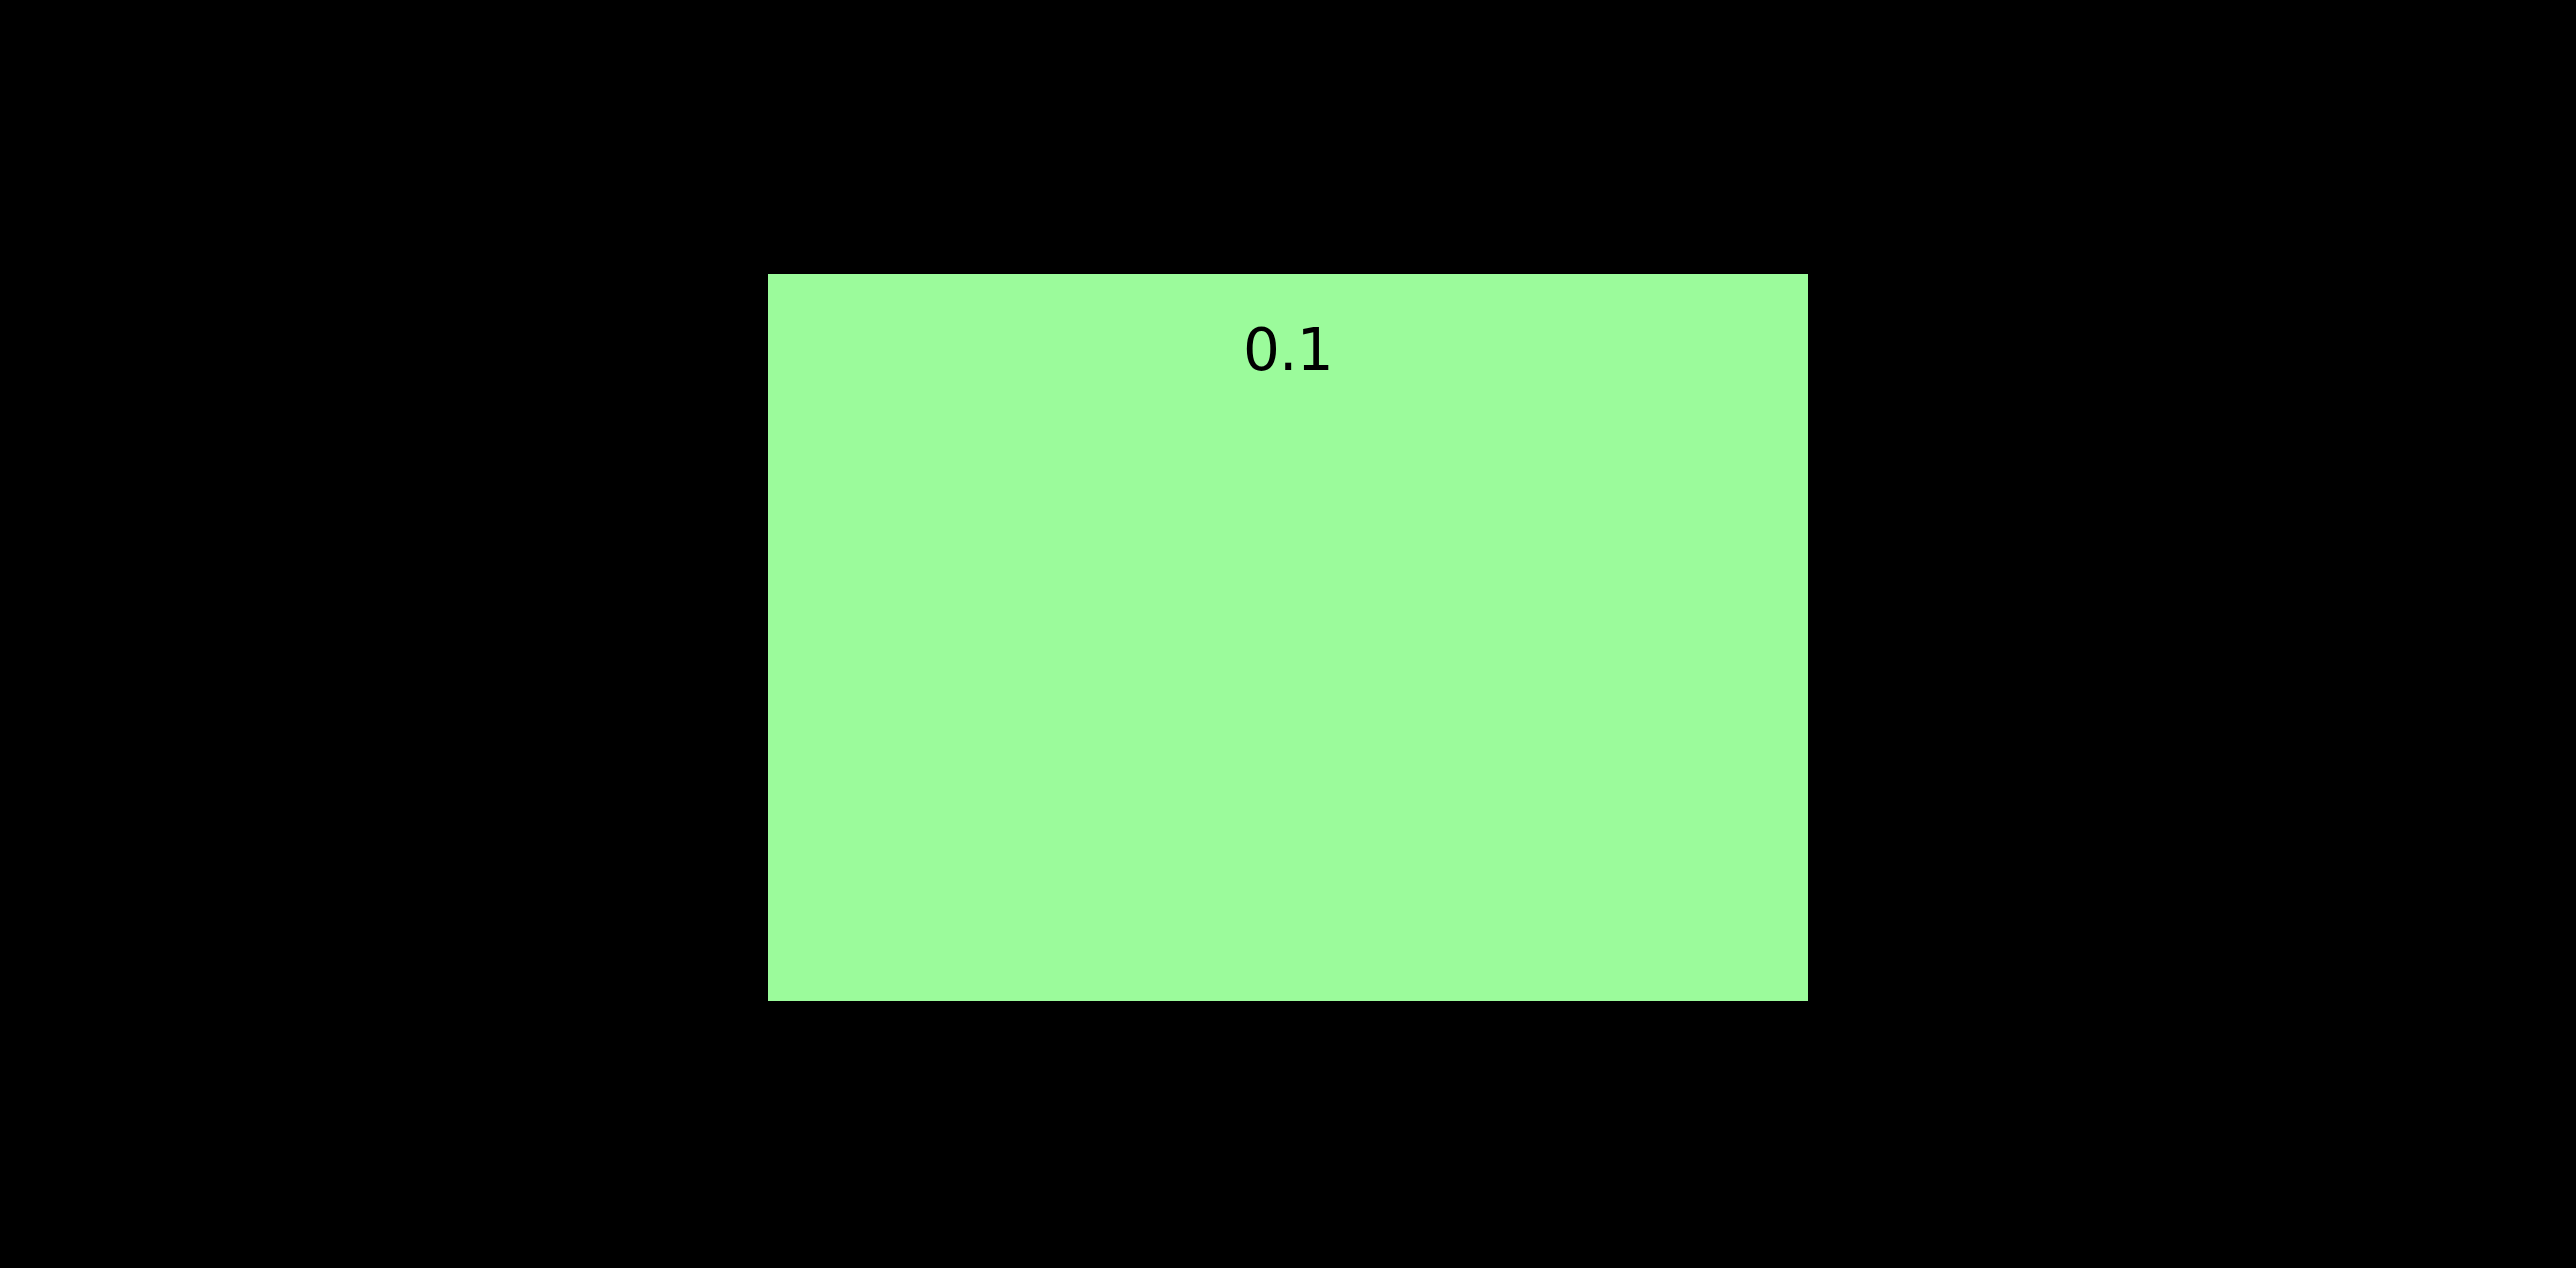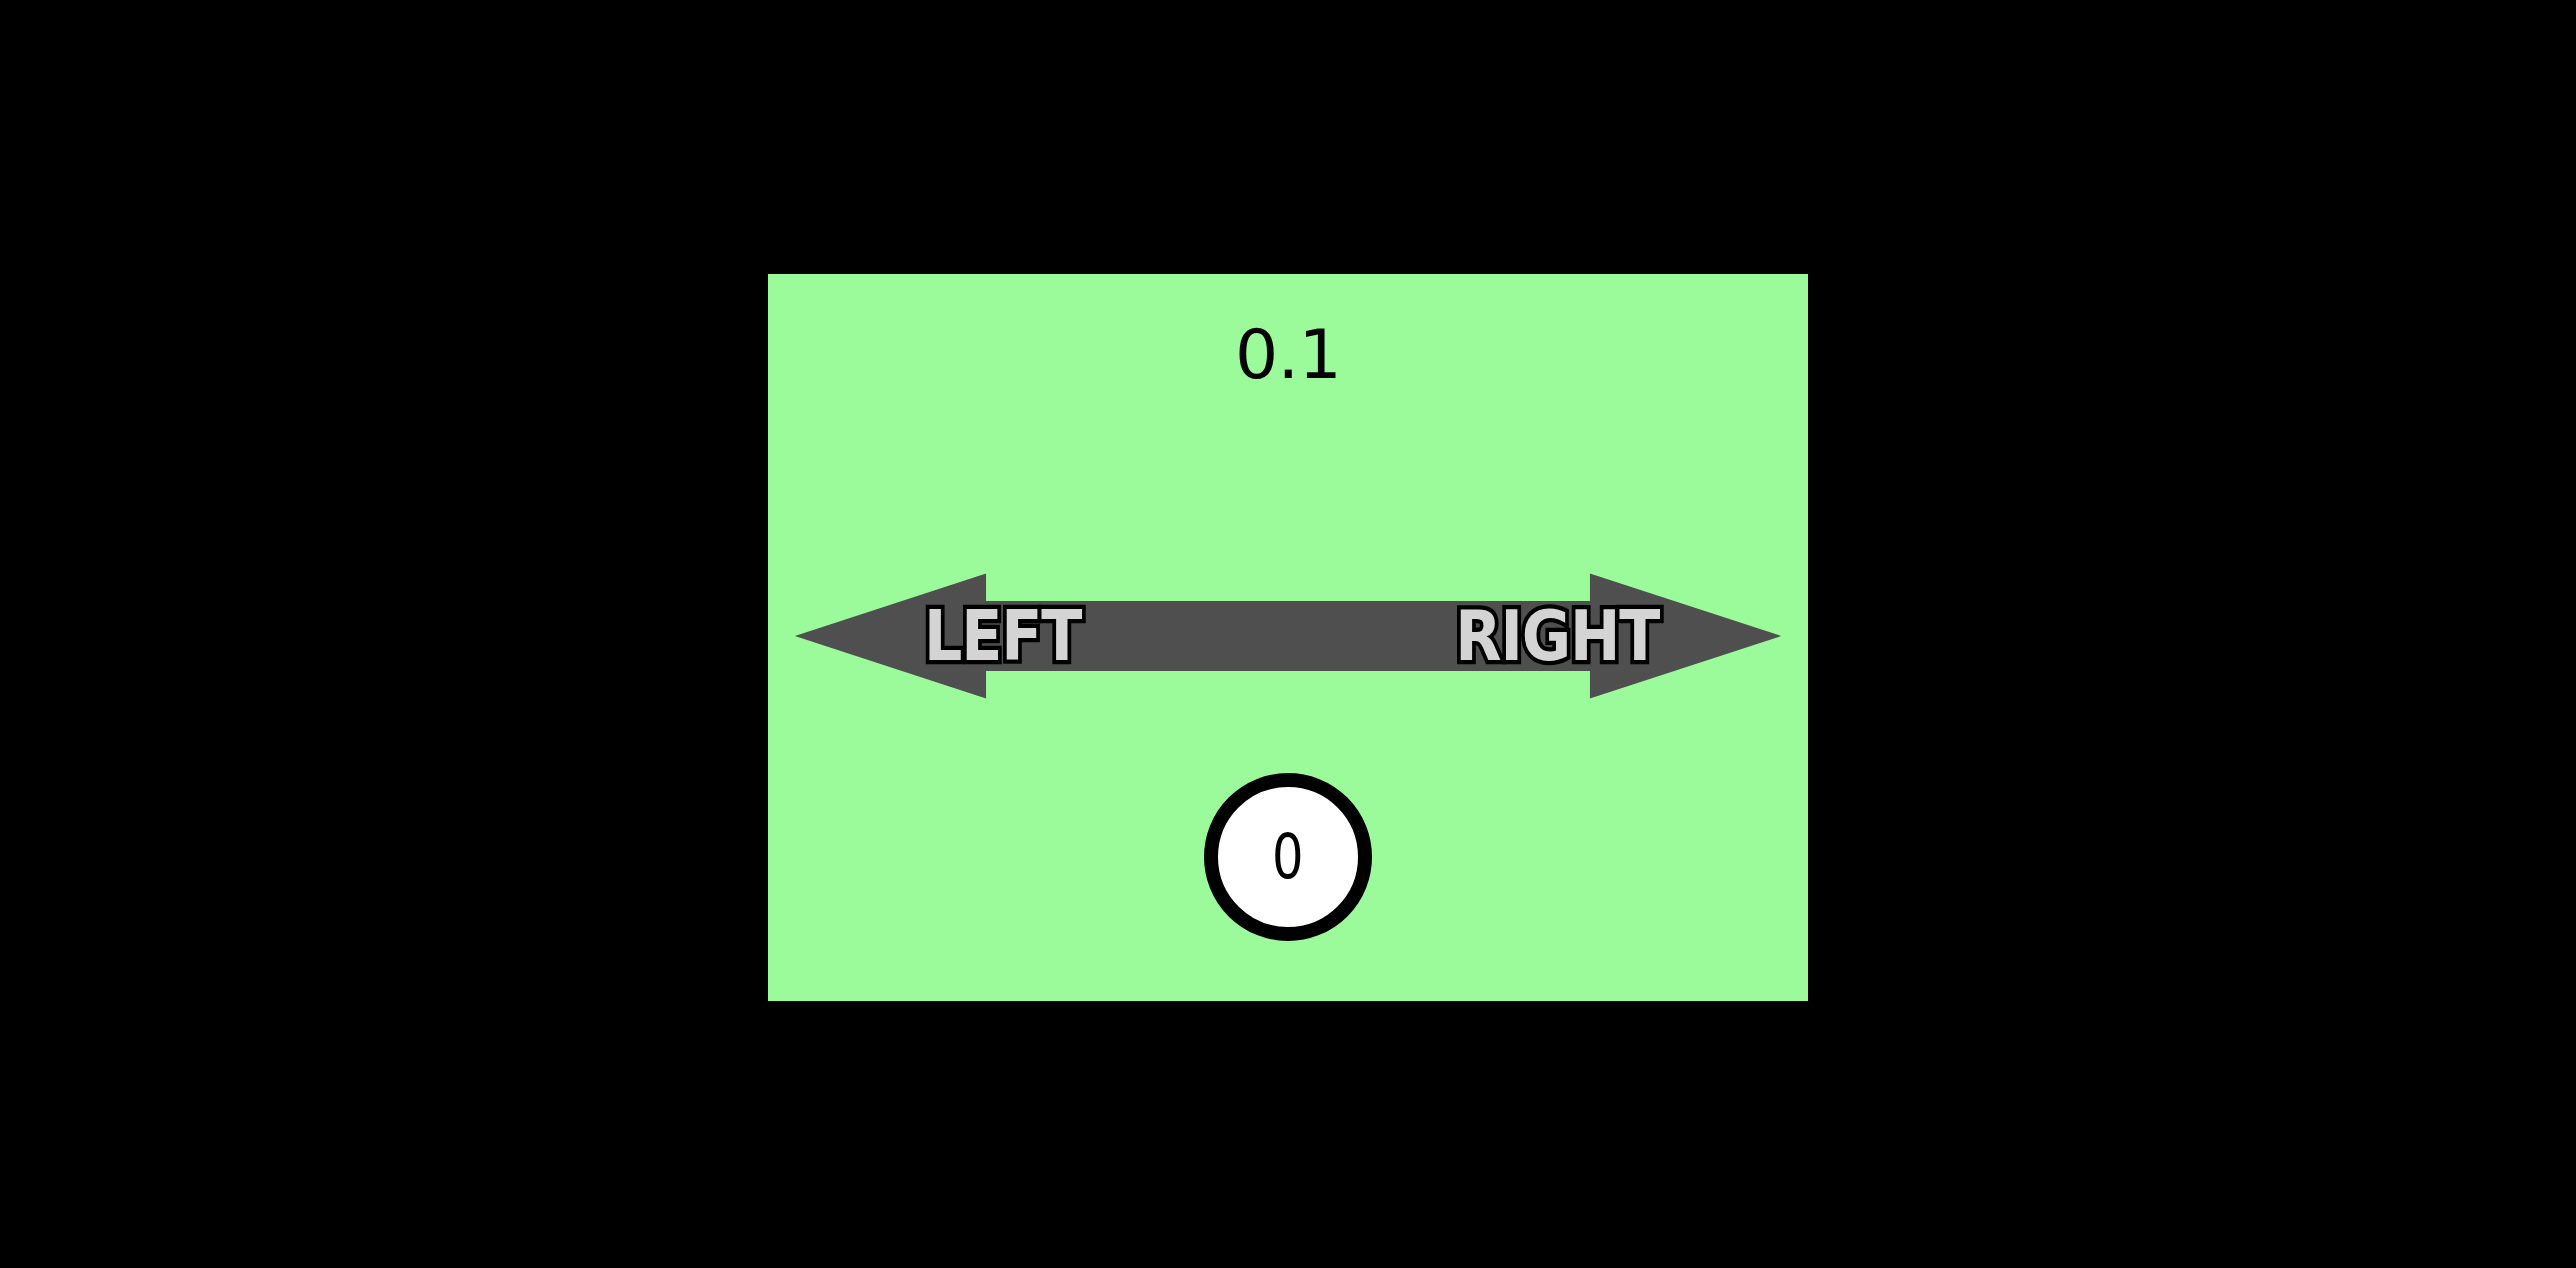--- a/index.html
+++ b/index.html
@@ -33,21 +33,21 @@
   }
 
   
   #value-readout {
     position: absolute;
     left: 0;
     right: 0;
     top: 47px;
     text-align: center;
     font-family: "DejaVu Sans", sans-serif;
-    font-size: 68px;
+    font-size: 58px;
     line-height: 1;
     font-weight: 400;
     color: #000000;
     letter-spacing: -0.7px;
   }
 
   
   #direction-control {
     position: absolute;
     left: 0px;
@@ -121,42 +121,17 @@
 </style>
 </head>
 <body>
 
 <div id="app-canvas">
 
   <div id="stage-panel">
 
     <div id="value-readout">0.1</div>
 
-    <div id="direction-control">
-
-      <svg id="arrow-svg" viewBox="0 0 1550 420" preserveAspectRatio="none">
-
-        <polygon fill="#4f4f4f" points="40,210
-                         325,117
-                         325,158
-                         1225,158
-                         1225,117
-                         1510,210
-                         1225,303
-                         1225,262
-                         325,262
-                         325,303"></polygon>
-      </svg>
-
-      <div id="label-left" class="arrow-label">LEFT</div>
-
-      <div id="label-right" class="arrow-label">RIGHT</div>
-
-      <div id="center-indicator">
-        <span id="center-indicator-value">0</span>
-      </div>
-
-    </div>
 
   </div>
 
 </div>
 
 
 </body></html>

